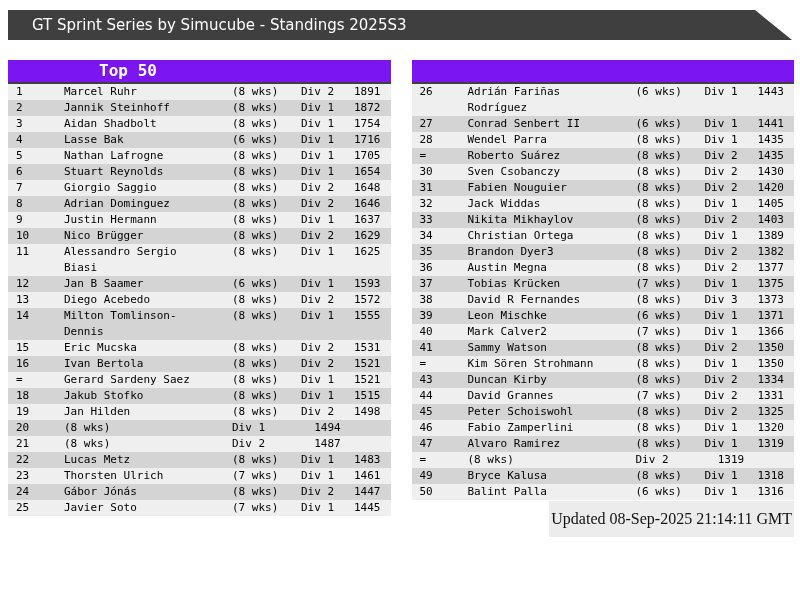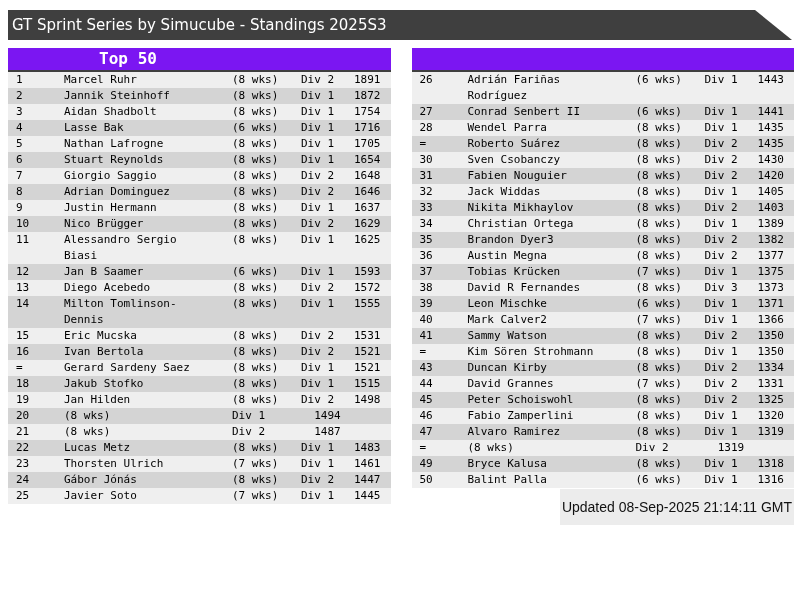--- a/index.html
+++ b/index.html
@@ -13,28 +13,28 @@
   .page { padding: 10px 8px 0 8px; }
 
   
   .title-bar {
     height: 30px;
     background: var(--titlebar, #3f3f3f);
     color: #fff;
     font-family: "DejaVu Sans", sans-serif;
     font-size: 15px;
     line-height: 30px;
-    padding-left: 4px;
+    padding-left: 24px;
     clip-path: polygon(0 0, calc(100% - 37px) 0, 100% 100%, 0 100%);
     margin-bottom: 8px;
     white-space: nowrap;
   }
 
   .tables { display: flex; gap: 21px; align-items: flex-start; }
-  .col { width: 448px; }
+  .col { width: 448px; margin-top: 12px; }
 
   .thead {
     height: 22px;
     background: var(--purple, #7b16f2);
     border-bottom: 2px solid var(--titlebar, #3f3f3f);
   }
   .thead-label {
     display: block;
     margin-left: 8px;
     width: 224px;
@@ -63,22 +63,22 @@
   }
   .cell-pts { text-align: center; }
 
   .footer-row {
     text-align: right;
     margin-top: 1px;
   }
   .footer-badge {
     display: inline-block;
     background: var(--footerbg, #ececec);
-    font-family: Liberation Sans, sans-serif;
-    font-size: 14px;
+    font-family: Liberation Serif, serif;
+    font-size: 16px;
     line-height: 14px;
     padding: 11px 2px;
     color: #111;
   }
 </style>
 </head>
 <body style="--titlebar: #3f3f3f; --purple: #7b16f2; --rowlight: #efefef; --rowdark: #d4d4d4; --footerbg: #ececec;">
 
 <div class="page">
 

